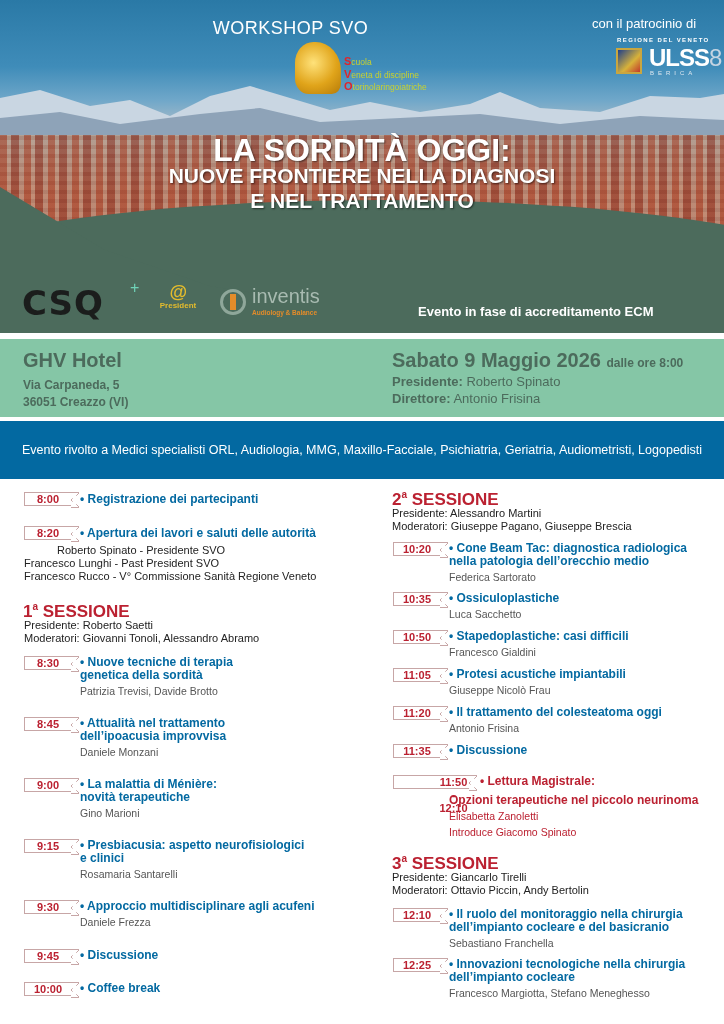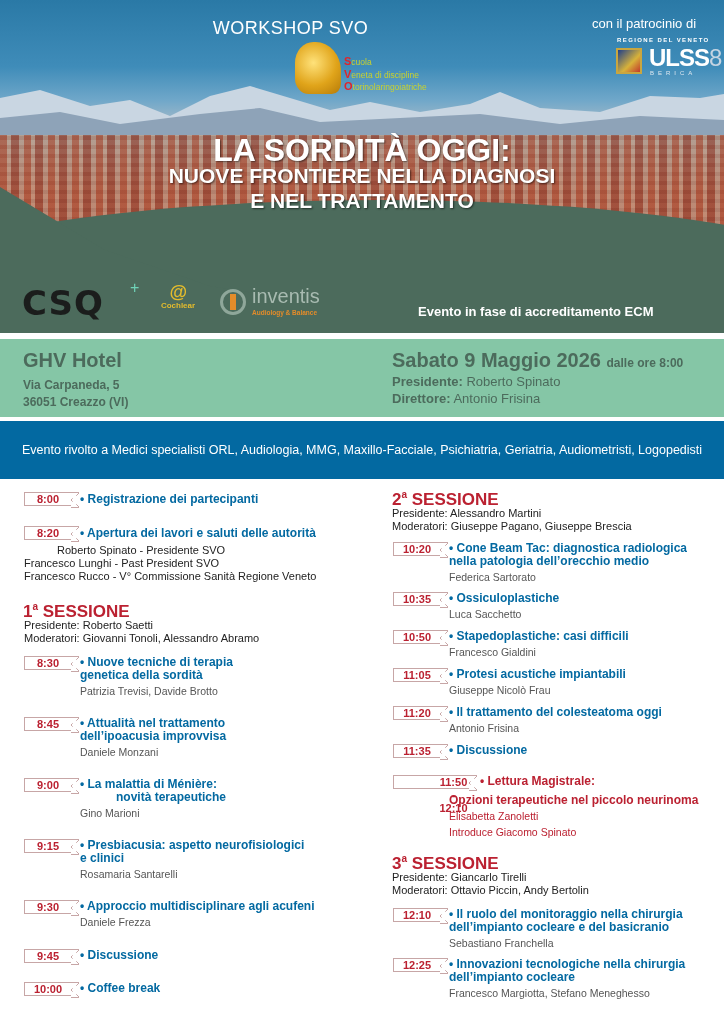--- a/index.html
+++ b/index.html
@@ -114,21 +114,21 @@
 
   <div class="title title1">LA SORDITÀ OGGI:</div>
   <div class="title title2">NUOVE FRONTIERE NELLA DIAGNOSI</div>
   <div class="title title3">E NEL TRATTAMENTO</div>
 
   <div class="sponsors">
     <div class="csq">CSQ</div>
     <div class="csq-plus">+</div>
     <div class="cochlear">
       <div class="cochlear-glyph">@</div>
-      <div class="cochlear-name">Cochlear</div>
+      <div class="cochlear-name">President</div>
     </div>
     <div class="inventis">
       <div class="inventis-ring"></div>
       <div class="inventis-bar"></div>
       <div class="inventis-name">inventis</div>
       <div class="inventis-sub">Audiology &amp; Balance</div>
     </div>
     <div class="ecm">Evento in fase di accreditamento ECM</div>
   </div>
 </div>
@@ -162,21 +162,21 @@
 <div class="talk" style="left:80px;top:669px;">genetica della sordità</div>
 <div class="speaker" style="left:80px;top:685px;">Patrizia Trevisi, Davide Brotto</div>
 
 <div class="badge" style="left:24px;top:717px;">8:45</div>
 <div class="talk" style="left:80px;top:717px;">• Attualità nel trattamento</div>
 <div class="talk" style="left:80px;top:730px;">dell’ipoacusia improvvisa</div>
 <div class="speaker" style="left:80px;top:746px;">Daniele Monzani</div>
 
 <div class="badge" style="left:24px;top:778px;">9:00</div>
 <div class="talk" style="left:80px;top:778px;">• La malattia di Ménière:</div>
-<div class="talk" style="left:80px;top:791px;margin-left:36px;">novità terapeutiche</div>
+<div class="talk" style="left:80px;top:791px;">novità terapeutiche</div>
 <div class="speaker" style="left:80px;top:807px;">Gino Marioni</div>
 
 <div class="badge" style="left:24px;top:839px;">9:15</div>
 <div class="talk" style="left:80px;top:839px;">• Presbiacusia: aspetto neurofisiologici</div>
 <div class="talk" style="left:80px;top:852px;">e clinici</div>
 <div class="speaker" style="left:80px;top:868px;">Rosamaria Santarelli</div>
 
 <div class="badge" style="left:24px;top:900px;">9:30</div>
 <div class="talk" style="left:80px;top:900px;">• Approccio multidisciplinare agli acufeni</div>
 <div class="speaker" style="left:80px;top:916px;">Daniele Frezza</div>

